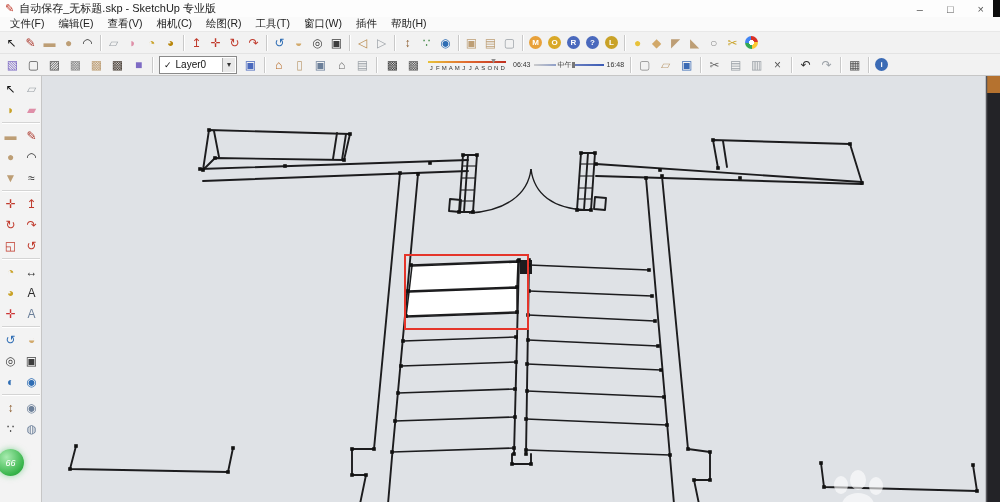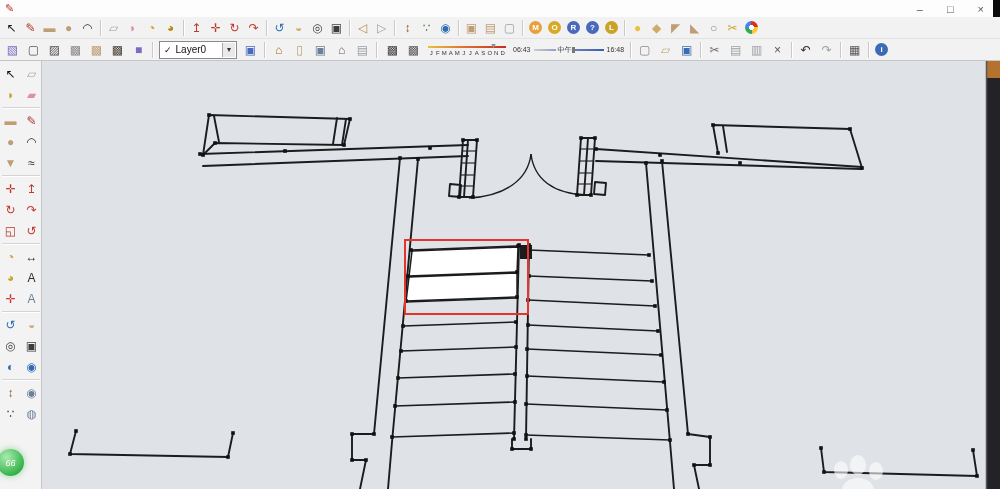--- a/index.html
+++ b/index.html
@@ -47,28 +47,40 @@
   .canvas svg{position:absolute;left:0;top:0}
   
   .green-badge{position:absolute;left:-3px;top:449px;width:27px;height:27px;border-radius:50%;background:radial-gradient(circle at 35% 30%,#a8ecb0,#37b44a 70%,#249538);box-shadow:0 0 6px rgba(60,190,90,.55);color:#fff;font-size:9px;font-style:italic;display:flex;align-items:center;justify-content:center;z-index:6}
 </style>
 </head>
 <body>
 <div id="app">
 
   <div class="titlebar">
     <span class="app-icon">✎</span>
+    <span>自动保存_无标题.skp - SketchUp 专业版</span>
     <div class="win-controls">
       <span>–</span>
       <span>□</span>
       <span>×</span>
     </div>
     <div class="title-strip"></div>
   </div>
 
+  <div class="menubar" id="menubar">
+      <span class="menu-item">文件(F)</span>
+      <span class="menu-item">编辑(E)</span>
+      <span class="menu-item">查看(V)</span>
+      <span class="menu-item">相机(C)</span>
+      <span class="menu-item">绘图(R)</span>
+      <span class="menu-item">工具(T)</span>
+      <span class="menu-item">窗口(W)</span>
+      <span class="menu-item">插件</span>
+      <span class="menu-item">帮助(H)</span>
+    </div>
 
   <div class="toolbar t1" id="toolbar1">
       <span class="ticon" style="color: rgb(26, 26, 26);">↖</span>
       <span class="ticon" style="color: rgb(169, 50, 38);">✎</span>
       <span class="ticon" style="color: rgb(189, 158, 117);">▬</span>
       <span class="ticon" style="color: rgb(189, 158, 117);">●</span>
       <span class="ticon" style="color: rgb(44, 44, 44);">◠</span>
       <span class="vsep"></span>
       <span class="ticon" style="color: rgb(154, 160, 166);">▱</span>
       <span class="ticon" style="color: rgb(223, 143, 168);">◗</span>

